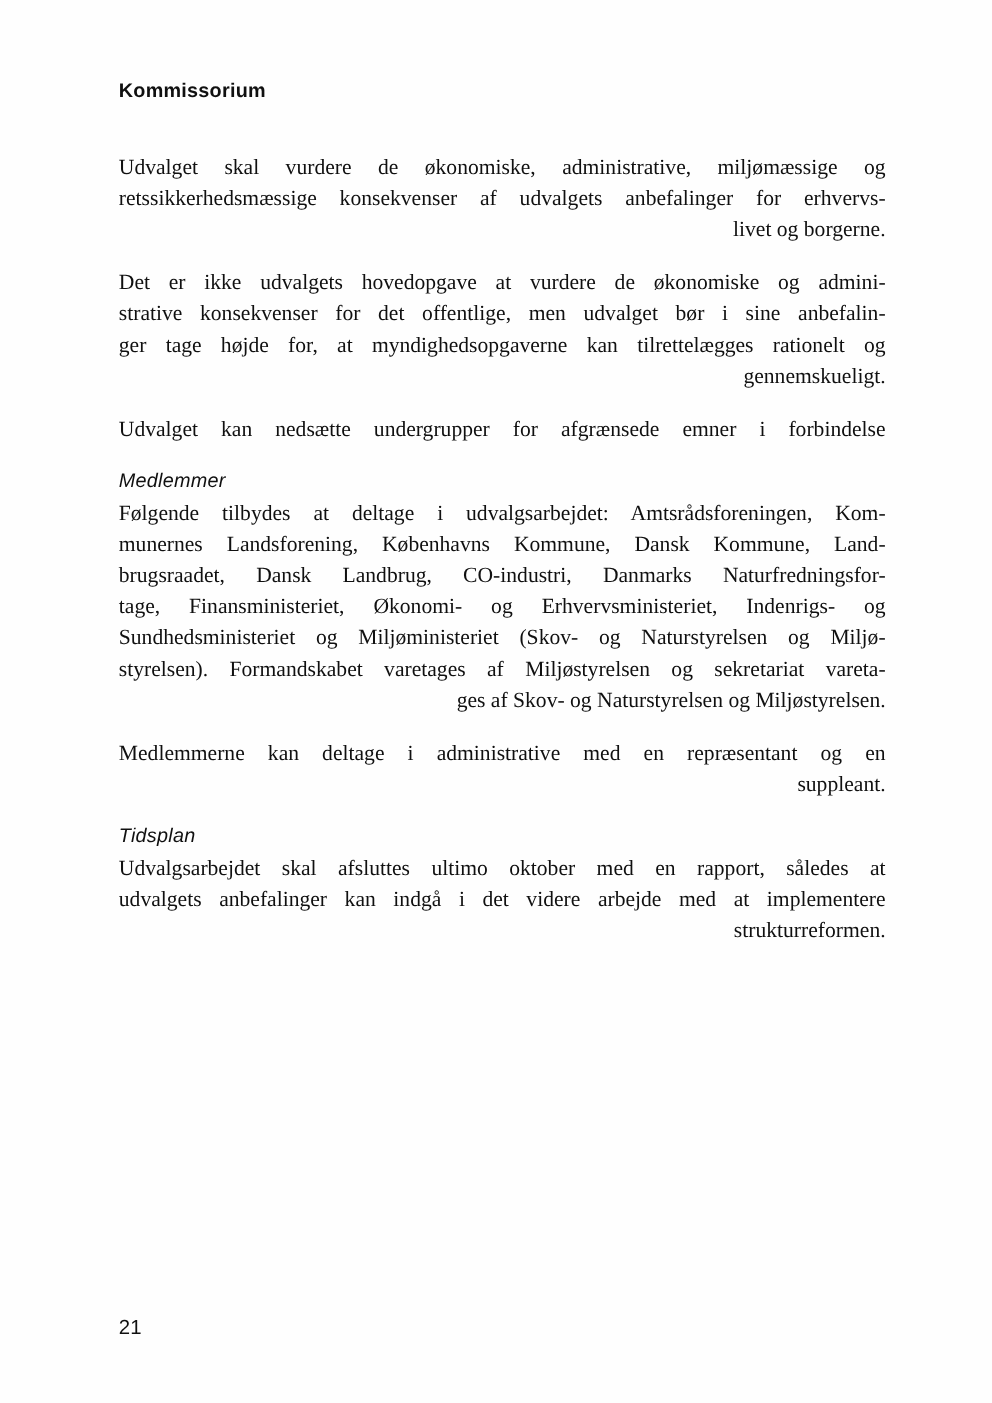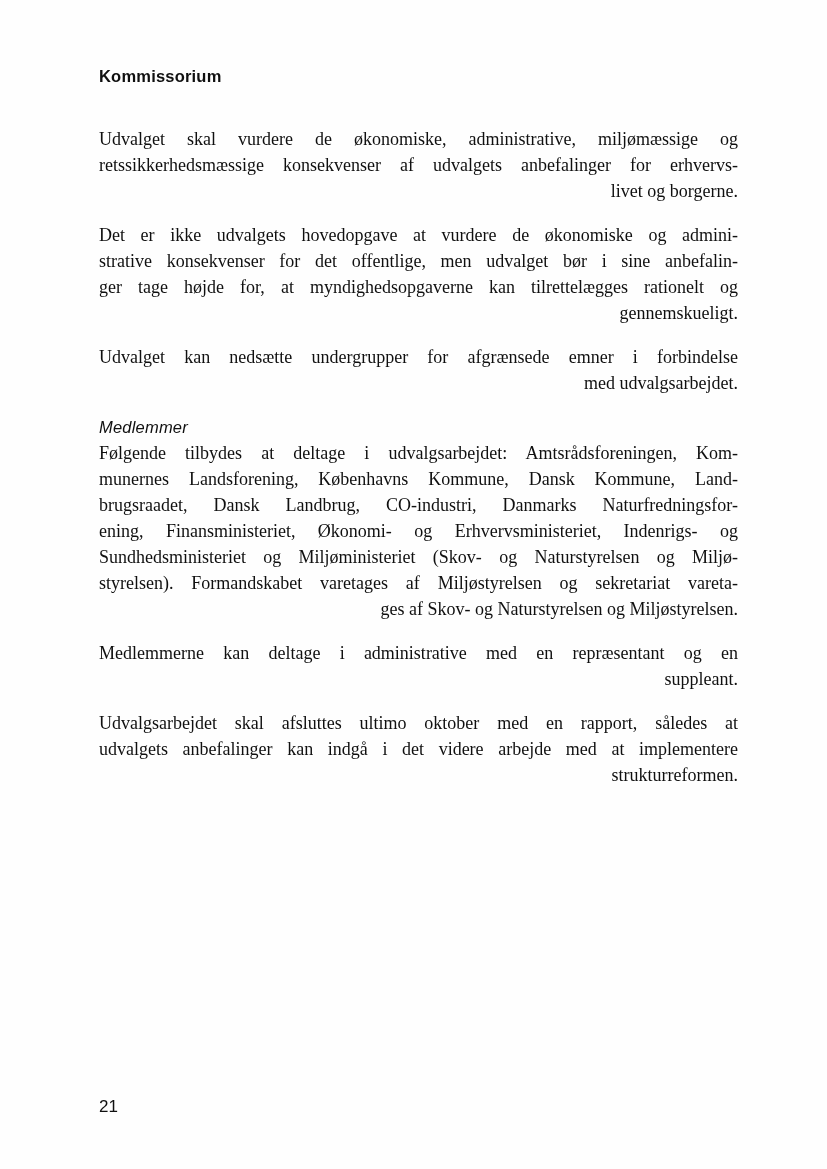--- a/index.html
+++ b/index.html
@@ -82,40 +82,40 @@
 
     <div class="para">
       <span class="line just">Det er ikke udvalgets hovedopgave at vurdere de økonomiske og admini-</span>
       <span class="line just">strative konsekvenser for det offentlige, men udvalget bør i sine anbefalin-</span>
       <span class="line just">ger tage højde for, at myndighedsopgaverne kan tilrettelægges rationelt og</span>
       <span class="line">gennemskueligt.</span>
     </div>
 
     <div class="para">
       <span class="line just">Udvalget kan nedsætte undergrupper for afgrænsede emner i forbindelse</span>
-      <span class="line">med udvalgsarbejdet.</span>
     </div>
 
     <div class="subheading">Medlemmer</div>
 
     <div class="para">
       <span class="line just">Følgende tilbydes at deltage i udvalgsarbejdet: Amtsrådsforeningen, Kom-</span>
       <span class="line just">munernes Landsforening, Københavns Kommune, Dansk Kommune, Land-</span>
       <span class="line just">brugsraadet, Dansk Landbrug, CO-industri, Danmarks Naturfredningsfor-</span>
-      <span class="line just">ening, Finansministeriet, Økonomi- og Erhvervsministeriet, Indenrigs- og</span>
+      <span class="line just">tage, Finansministeriet, Økonomi- og Erhvervsministeriet, Indenrigs- og</span>
       <span class="line just">Sundhedsministeriet og Miljøministeriet (Skov- og Naturstyrelsen og Miljø-</span>
       <span class="line just">styrelsen). Formandskabet varetages af Miljøstyrelsen og sekretariat vareta-</span>
       <span class="line">ges af Skov- og Naturstyrelsen og Miljøstyrelsen.</span>
     </div>
 
     <div class="para">
       <span class="line just">Medlemmerne kan deltage i administrative med en repræsentant og en</span>
       <span class="line">suppleant.</span>
     </div>
 
+    <div class="subheading">Tidsplan</div>
 
     <div class="para">
       <span class="line just">Udvalgsarbejdet skal afsluttes ultimo oktober med en rapport, således at</span>
       <span class="line just">udvalgets anbefalinger kan indgå i det videre arbejde med at implementere</span>
       <span class="line">strukturreformen.</span>
     </div>
 
   </div>
 
   <div class="page-number">21</div>

